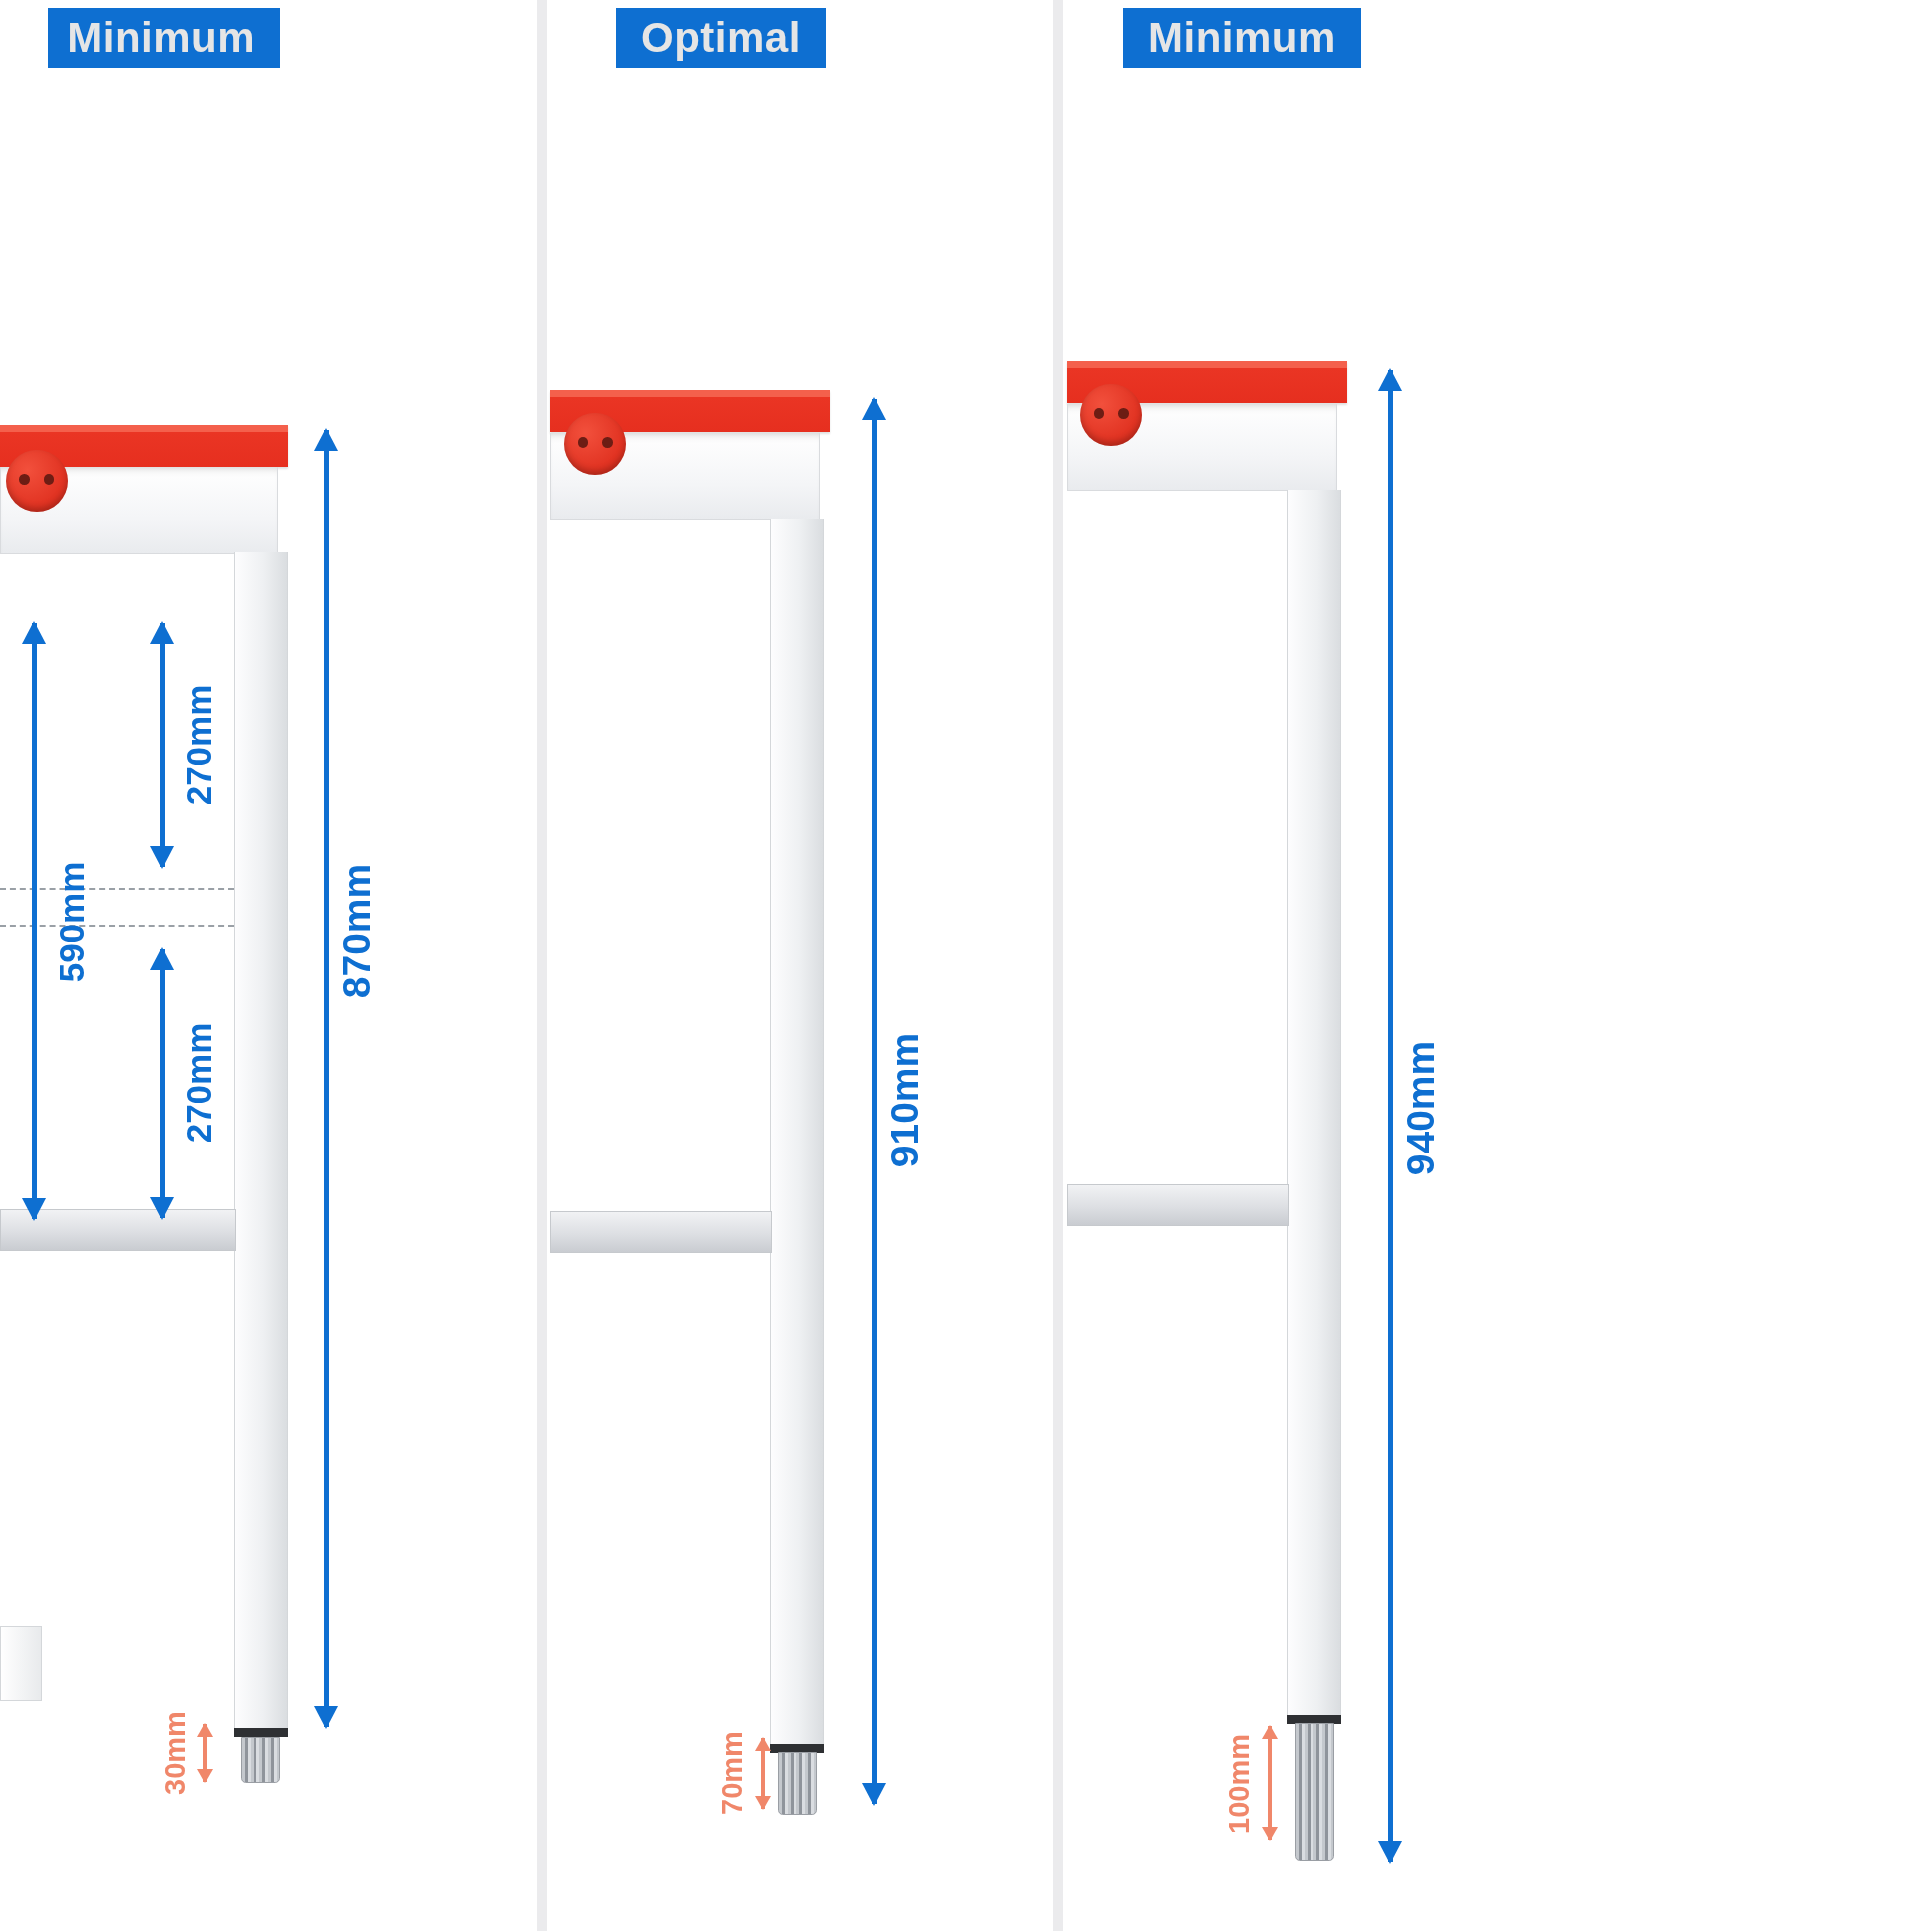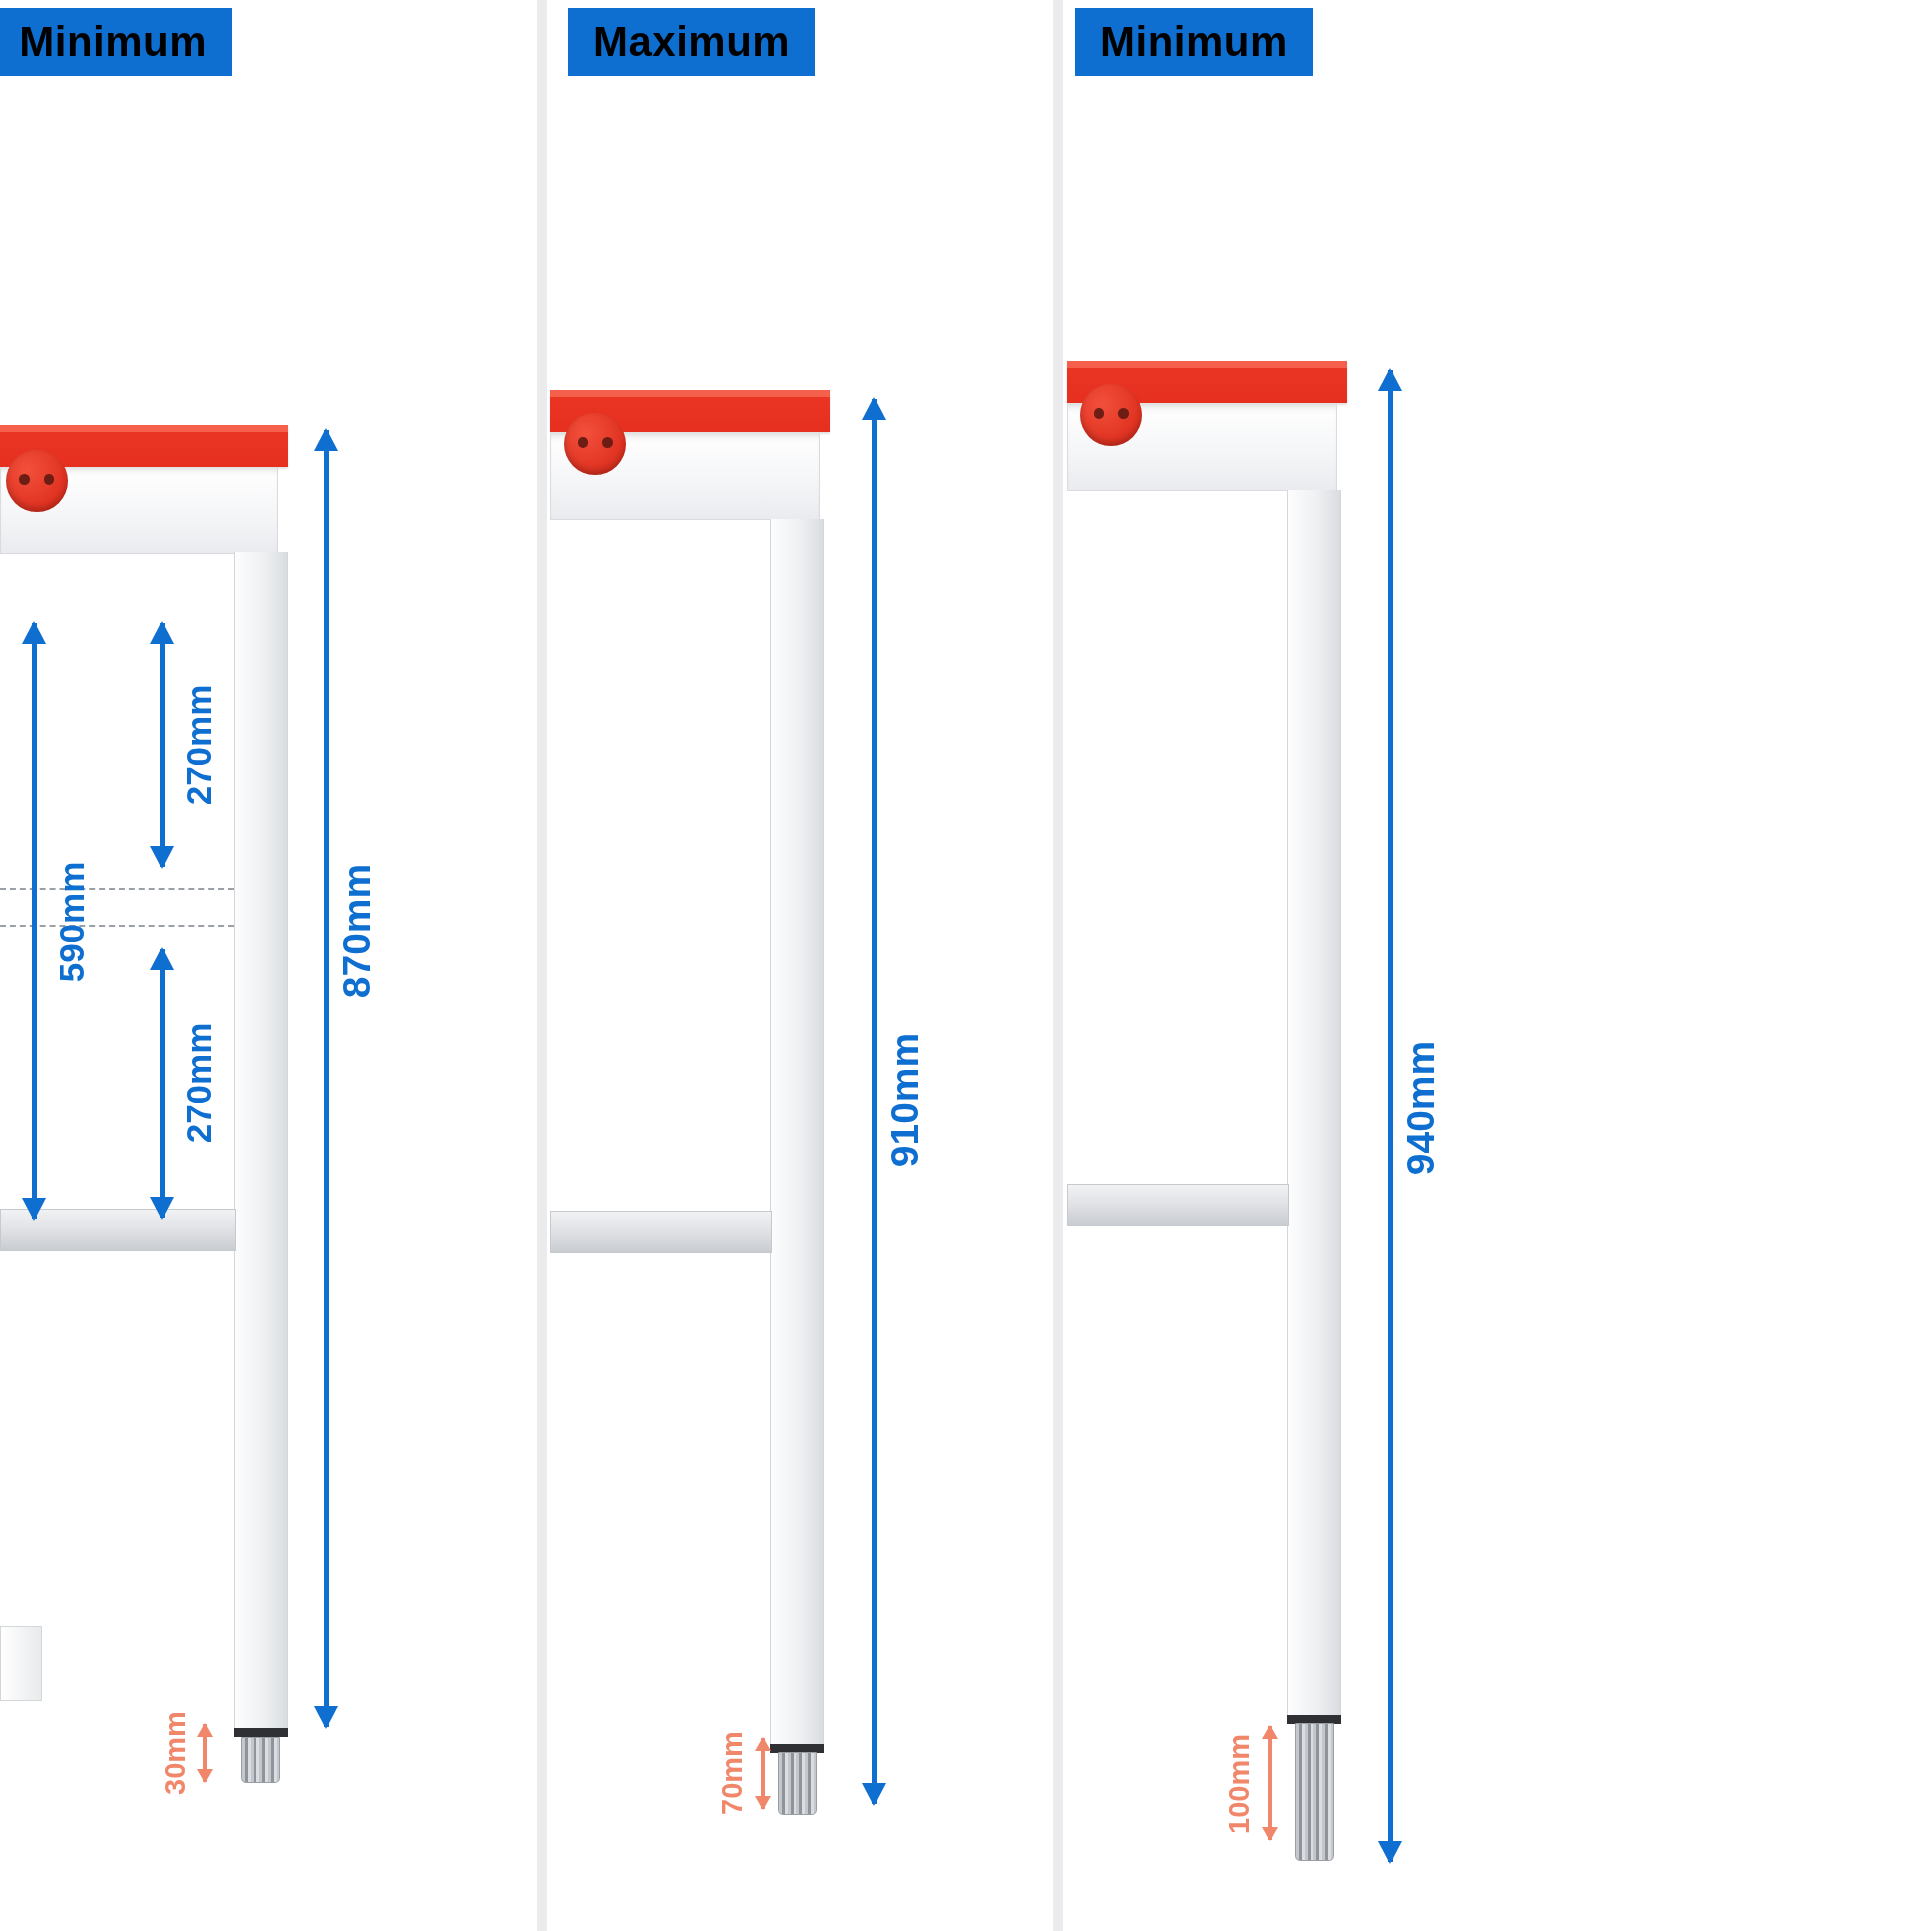--- a/index.html
+++ b/index.html
@@ -7,23 +7,23 @@
     width:1931px;height:1931px;background:#ffffff;overflow:hidden;
     font-family:"Liberation Sans",sans-serif;position:relative;
   }
   .stage{position:absolute;left:0;top:0;width:1931px;height:1931px;}
 
   
   .divider{position:absolute;top:0;width:9.7px;height:1931px;background:#ebebed;}
 
   
   .badge{
-    position:absolute;top:7.7px;height:68px;background:#0e6fd1;color:#000000;
+    position:absolute;top:7.7px;height:60px;background:#0e6fd1;color:#e5e5e5;
     display:flex;align-items:center;padding:0 25px;
-    font-weight:bold;font-size:42px;letter-spacing:0.5px;
+    font-weight:bold;font-size:42px;letter-spacing:0.5px;margin-left:48px;
   }
 
   
   .redboard{
     position:absolute;height:42px;
     background:linear-gradient(180deg,#f4604c 0%,#f4604c 16%,#ea3524 17%,#e62f1f 100%);
     box-shadow:0 1.9px 1.9px rgba(0,0,0,.12);
   }
   .apron{
     position:absolute;height:87px;
@@ -124,21 +124,21 @@
 
     <div class="varrow" style="left:324px;top:430px;height:1297px;"></div>
     <div class="dim-label" style="left:251px;top:910px;">870mm</div>
 
     <div class="varrow orange" style="left:203px;top:1724px;height:58px;"></div>
     <div class="dim-label orange" style="left:98px;top:1732px;">30mm</div>
   </div>
 
   <div>
     <div class="badge" style="left:568px;">
-      <span>Maximum</span>
+      <span>Optimal</span>
     </div>
 
     <div class="redboard" style="left:550px;top:390px;width:280px;"></div>
     <div class="apron" style="left:550px;top:433px;width:270px;"></div>
     <div class="bracket" style="left:564px;top:413px;">
       <span class="screw s1"></span>
       <span class="screw s2"></span>
     </div>
     <div class="leg" style="left:770px;top:519px;height:1226px;"></div>
     <div class="shelf" style="left:550px;top:1211px;width:222px;"></div>

